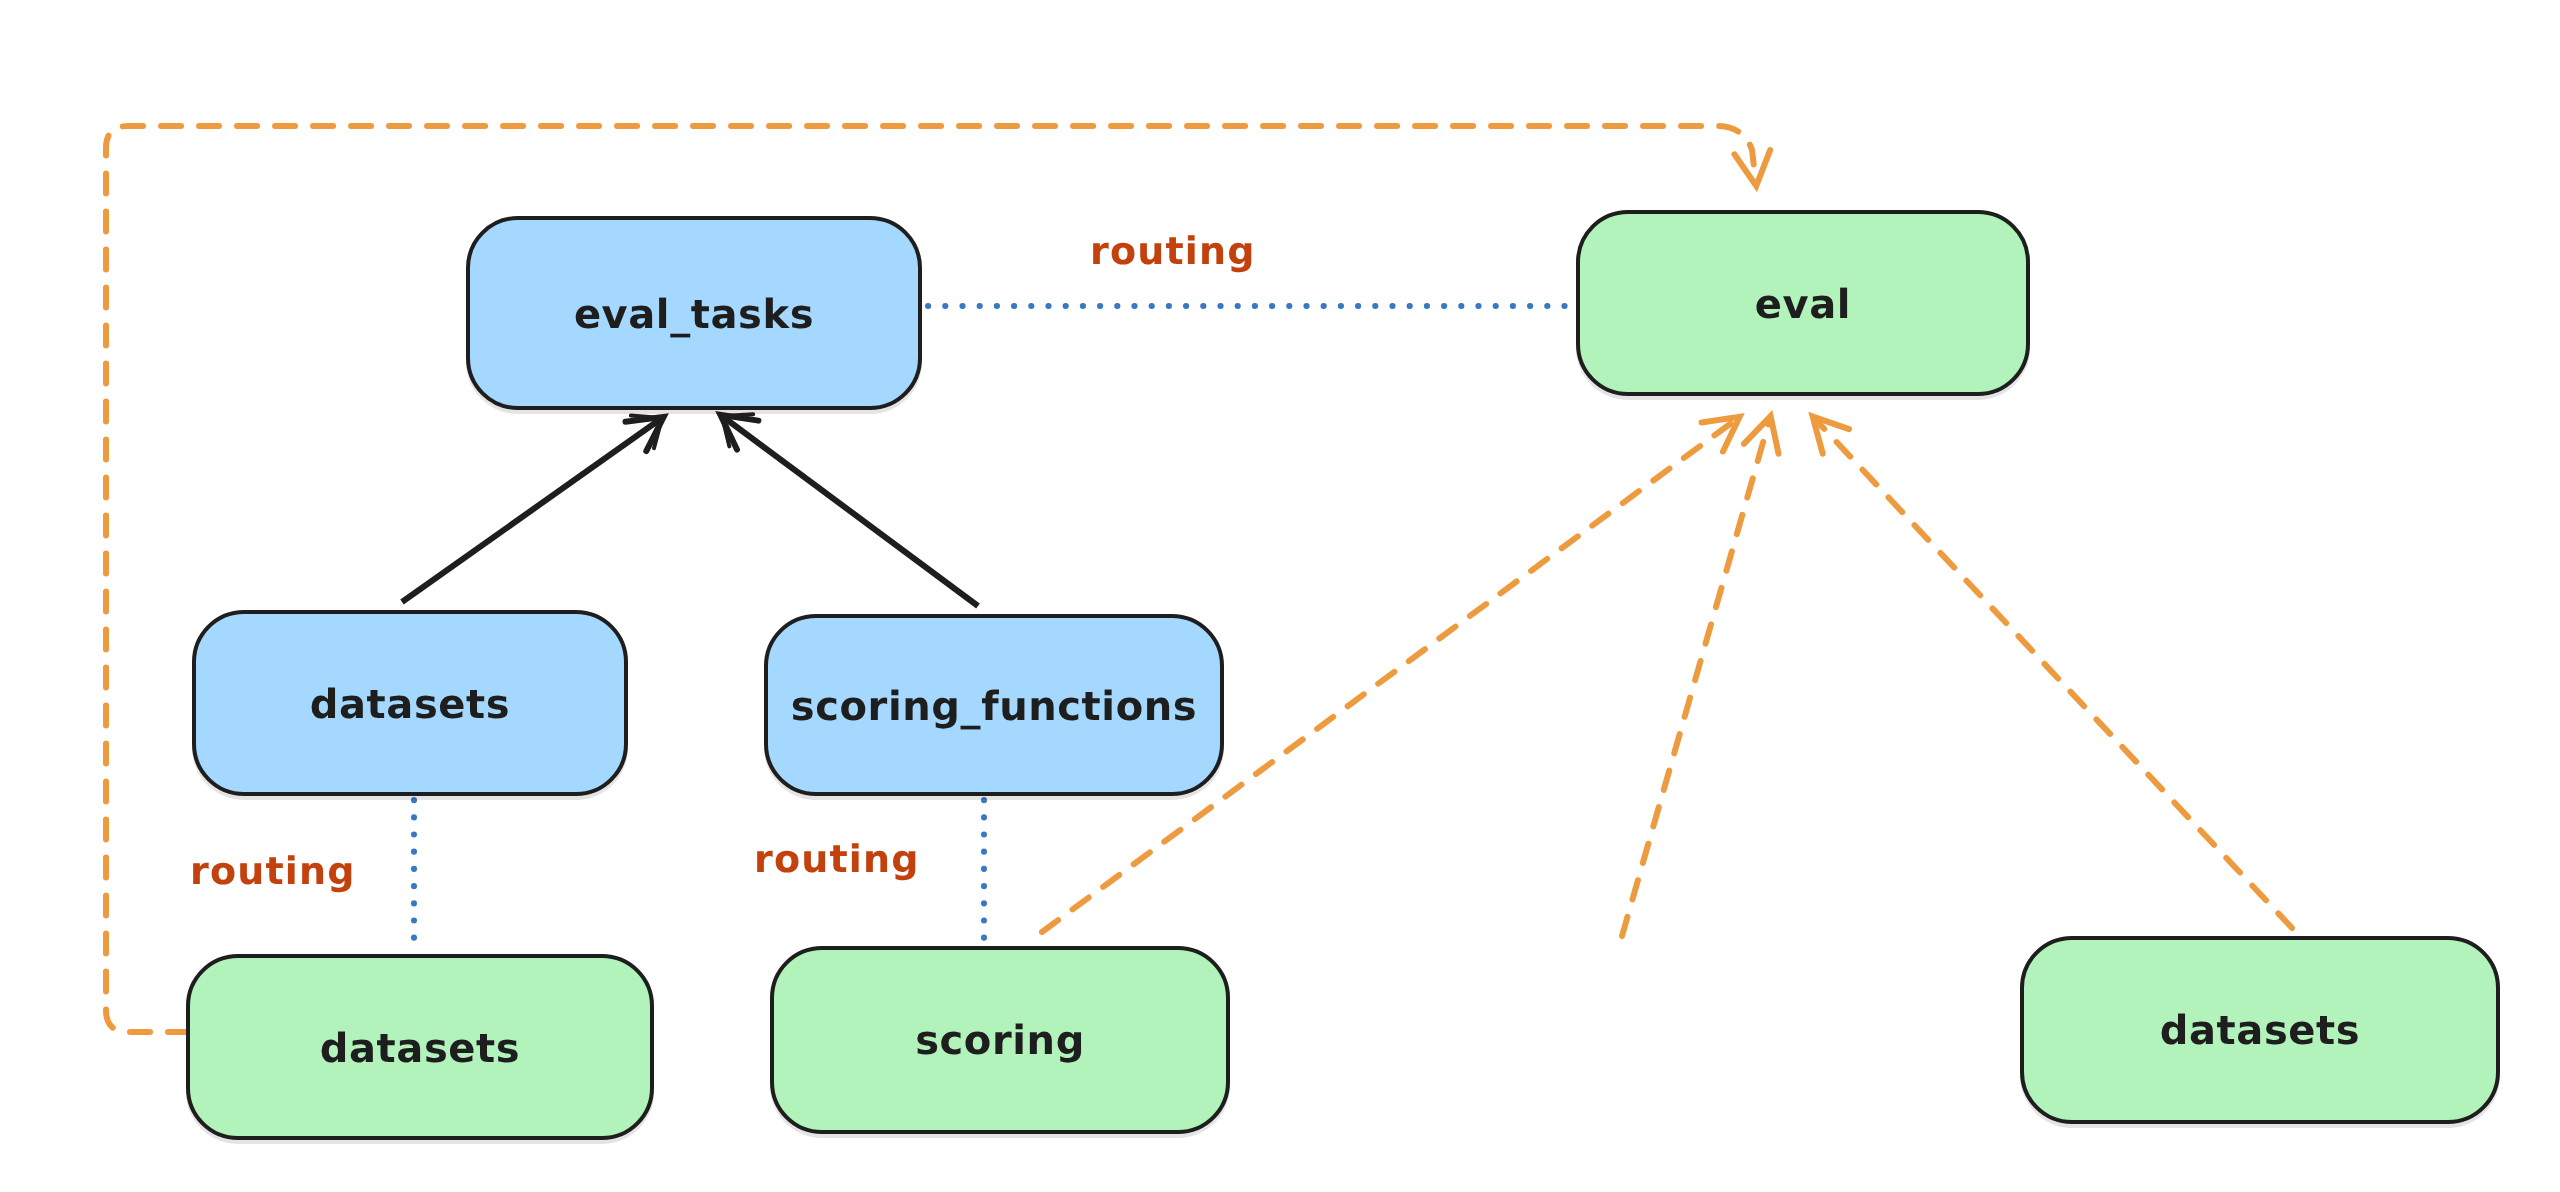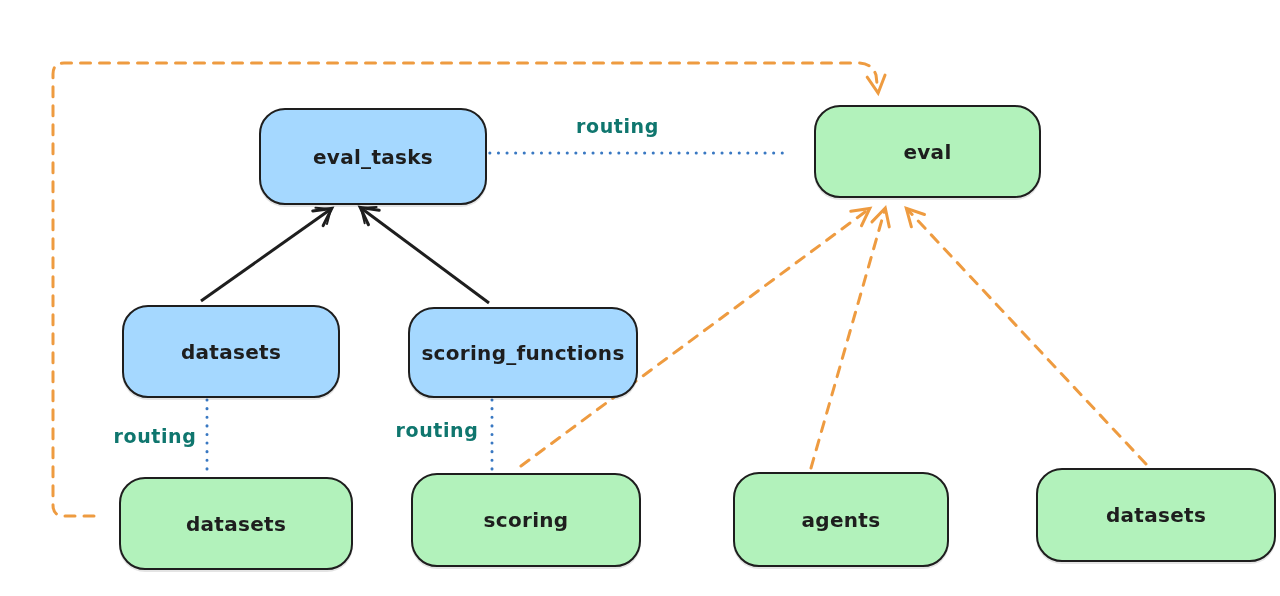--- a/index.html
+++ b/index.html
@@ -13,29 +13,28 @@
   #wires{position:absolute;left:0;top:0;width:1280px;height:596px;}
   .node{
     position:absolute;
     display:flex;align-items:center;justify-content:center;
     border:2.5px solid #1e1e1e;
     border-radius:26px;
     font-size:20px;font-weight:600;letter-spacing:.3px;
     color:#1e1e1e;
     box-shadow:0 2px 0 rgba(30,30,30,.12);
     box-sizing:border-box;
-    margin-left:26px;
   }
   .node.blue{background:#a5d8ff;}
   .node.green{background:#b2f2bb;}
   .edge-label{
     position:absolute;
-    color:#0f766e;
+    color:#c2410c;
     font-size:19px;font-weight:700;letter-spacing:.6px;
-    text-align:center;
+    text-align:left;
   }
   .wire-black{stroke:#1e1e1e;stroke-width:3;fill:none;}
   .wire-blue{stroke:#3978c2;stroke-width:3;fill:none;stroke-linecap:round;stroke-dasharray:0.1 8.5;}
   .wire-orange{stroke:#ee9b40;stroke-width:3;fill:none;stroke-linecap:round;stroke-dasharray:10 9;}
 </style>
 </head>
 <body>
 
 <div id="canvas">
 
@@ -80,23 +79,20 @@
   </div>
 
   <div class="node green" style="left:93px;top:477px;width:234px;height:93px;">
     <span>datasets</span>
   </div>
 
   <div class="node green" style="left:385px;top:473px;width:230px;height:94px;border-radius:26px;">
     <span>scoring</span>
   </div>
 
-  <div class="node green" style="left:707px;top:472px;width:216px;height:95px;">
-    <span>agents</span>
-  </div>
 
   <div class="node green" style="left:1010px;top:468px;width:240px;height:94px;">
     <span>datasets</span>
   </div>
 
   <div class="edge-label" style="left:545px;top:115px;width:145px;">routing</div>
   <div class="edge-label" style="left:95px;top:425px;width:120px;">routing</div>
   <div class="edge-label" style="left:377px;top:419px;width:120px;">routing</div>
 
 </div>

